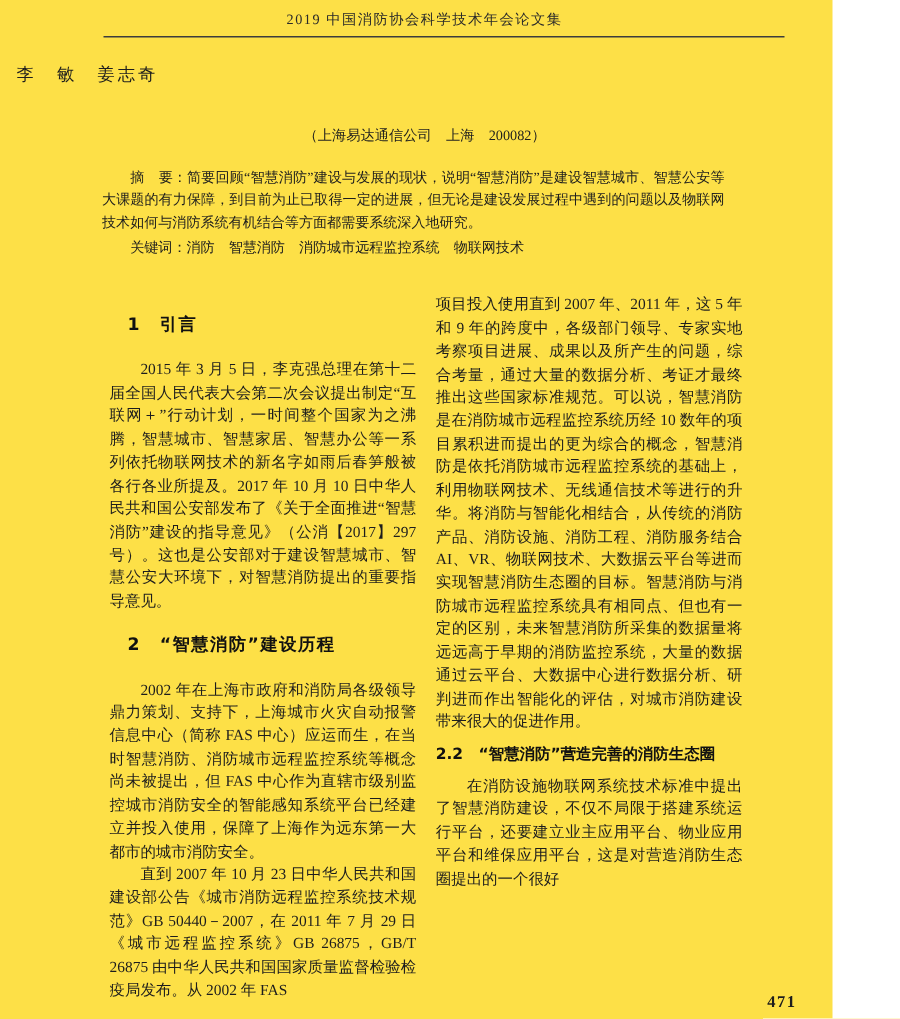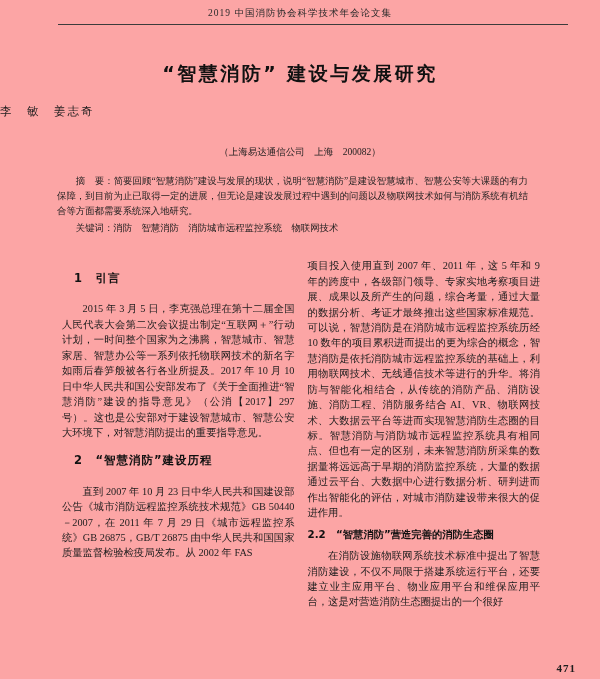--- a/index.html
+++ b/index.html
@@ -1,22 +1,23 @@
 <!DOCTYPE html>
 <html><head>
 <meta charset="utf-8">
 <style>
   html,body { margin:0; padding:0; background:#ffffff; }
   .page {
     position:relative;
-    width:600px; height:679px;
-    background:#fca5a5;
+    width:544px; height:679px;
+    background:#fde047;
     color:#1d1d1d;
     font-family:"Liberation Serif","DejaVu Serif",serif;
     overflow:hidden;
+    padding-left:11px;
   }
   .running-header {
     padding-top:7px;
     text-align:center;
     font-size:9.5px;
     letter-spacing:1px;
     color:#2a2a2a;
   }
   .header-rule {
     margin:4px 32px 0 58px;
@@ -93,38 +94,38 @@
   }
 </style>
 </head>
 <body>
 
 <div class="page">
 
   <div class="running-header">2019 中国消防协会科学技术年会论文集</div>
   <div class="header-rule"></div>
 
-  <div class="title">“智慧消防” 建设与发展研究</div>
   <div class="authors">李　敏　姜志奇</div>
   <div class="affiliation">（上海易达通信公司　上海　200082）</div>
 
   <div class="abstract">
     <span class="blabel">摘　要：</span><span>简要回顾“智慧消防”建设与发展的现状，说明“智慧消防”是建设智慧城市、智慧公安等大课题的有力保障，到目前为止已取得一定的进展，但无论是建设发展过程中遇到的问题以及物联网技术如何与消防系统有机结合等方面都需要系统深入地研究。</span>
   </div>
 
   <div class="keywords">
     <span class="blabel">关键词：</span><span>消防　智慧消防　消防城市远程监控系统　物联网技术</span>
   </div>
 
   <div class="columns">
 
     <div class="col">
       <h2 class="sec">1　引言</h2>
       <p>2015 年 3 月 5 日，李克强总理在第十二届全国人民代表大会第二次会议提出制定“互联网＋”行动计划，一时间整个国家为之沸腾，智慧城市、智慧家居、智慧办公等一系列依托物联网技术的新名字如雨后春笋般被各行各业所提及。2017 年 10 月 10 日中华人民共和国公安部发布了《关于全面推进“智慧消防”建设的指导意见》（公消【2017】297 号）。这也是公安部对于建设智慧城市、智慧公安大环境下，对智慧消防提出的重要指导意见。</p>
       <h2 class="sec">2　“智慧消防”建设历程</h2>
+      <p>2002 年在上海市政府和消防局各级领导鼎力策划、支持下，上海城市火灾自动报警信息中心（简称 FAS 中心）应运而生，在当时智慧消防、消防城市远程监控系统等概念尚未被提出，但 FAS 中心作为直辖市级别监控城市消防安全的智能感知系统平台已经建立并投入使用，保障了上海作为远东第一大都市的城市消防安全。</p>
       <p>直到 2007 年 10 月 23 日中华人民共和国建设部公告《城市消防远程监控系统技术规范》GB 50440－2007，在 2011 年 7 月 29 日《城市远程监控系统》GB 26875，GB/T 26875 由中华人民共和国国家质量监督检验检疫局发布。从 2002 年 FAS</p>
     </div>
 
     <div class="col">
       <p class="cont">项目投入使用直到 2007 年、2011 年，这 5 年和 9 年的跨度中，各级部门领导、专家实地考察项目进展、成果以及所产生的问题，综合考量，通过大量的数据分析、考证才最终推出这些国家标准规范。可以说，智慧消防是在消防城市远程监控系统历经 10 数年的项目累积进而提出的更为综合的概念，智慧消防是依托消防城市远程监控系统的基础上，利用物联网技术、无线通信技术等进行的升华。将消防与智能化相结合，从传统的消防产品、消防设施、消防工程、消防服务结合 AI、VR、物联网技术、大数据云平台等进而实现智慧消防生态圈的目标。智慧消防与消防城市远程监控系统具有相同点、但也有一定的区别，未来智慧消防所采集的数据量将远远高于早期的消防监控系统，大量的数据通过云平台、大数据中心进行数据分析、研判进而作出智能化的评估，对城市消防建设带来很大的促进作用。</p>
       <h3 class="subsec">2.2　“智慧消防”营造完善的消防生态圈</h3>
       <p>在消防设施物联网系统技术标准中提出了智慧消防建设，不仅不局限于搭建系统运行平台，还要建立业主应用平台、物业应用平台和维保应用平台，这是对营造消防生态圈提出的一个很好</p>
     </div>
 
   </div>

